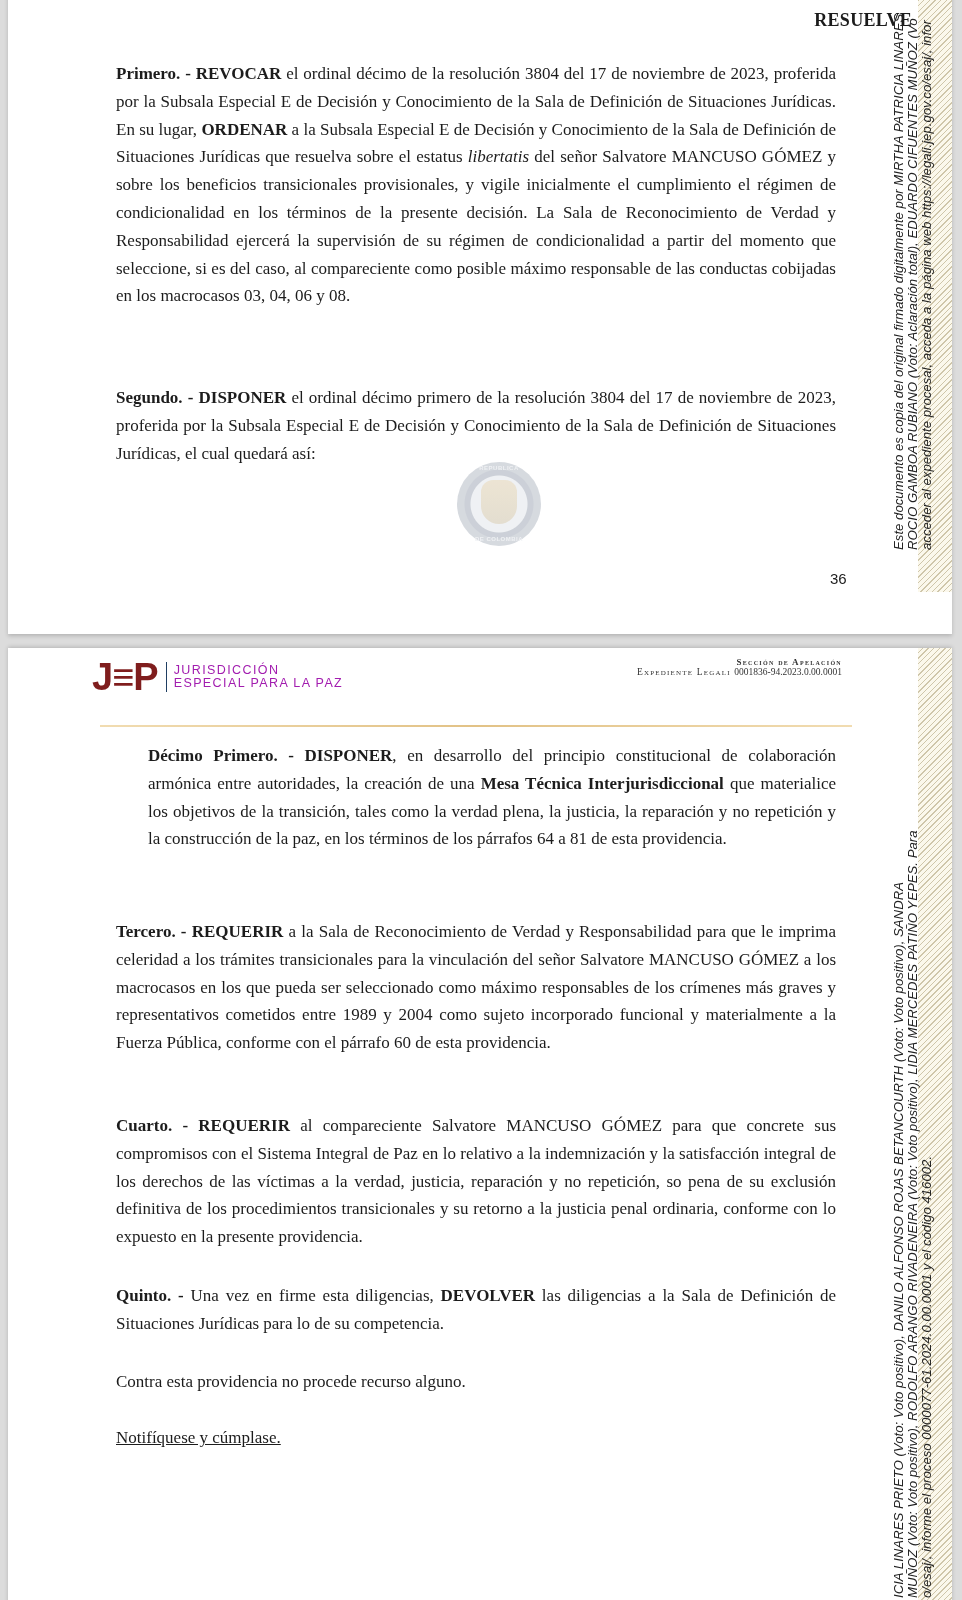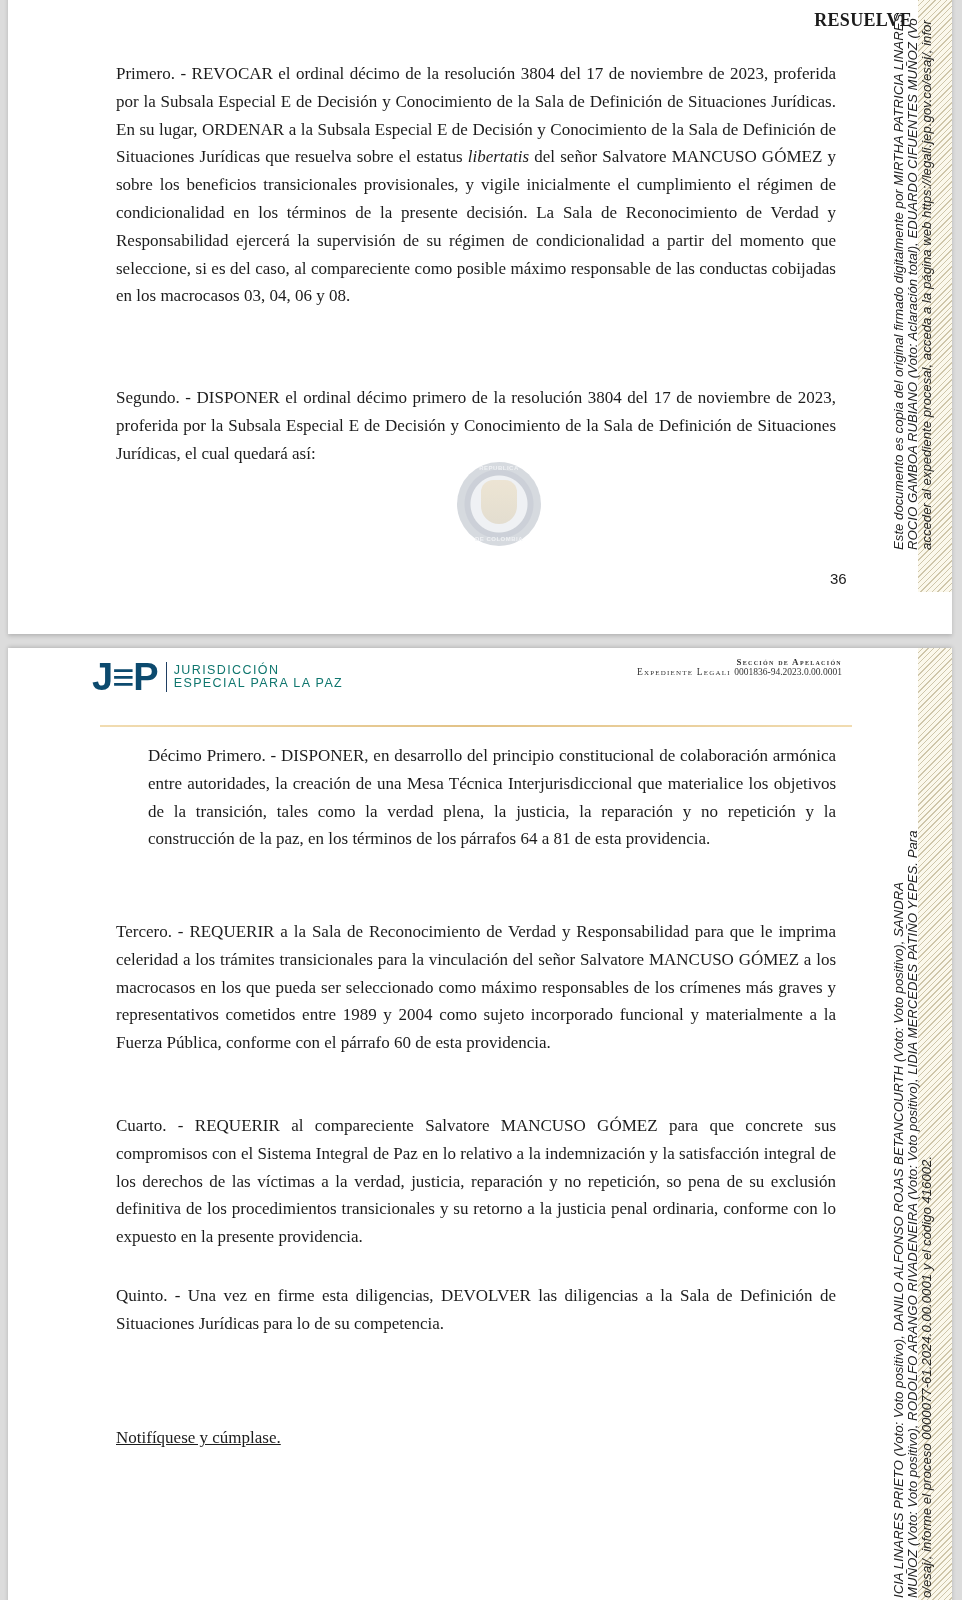--- a/index.html
+++ b/index.html
@@ -22,40 +22,40 @@
     position: absolute; white-space: nowrap;
     font-family: "Liberation Sans", "DejaVu Sans", sans-serif;
     font-style: italic; font-size: 13.2px; line-height: 13.5px; color: #222;
     transform-origin: 0 0; transform: rotate(-90deg);
   }
 
   .heading { position: absolute; top: 20px; left: 0; width: 944px; text-align: right; padding-right: 40px;
              font-weight: bold; font-size: 18px; letter-spacing: 0.3px; }
 
   .para { position: absolute; left: 108px; width: 720px; font-size: 17px; line-height: 27.8px; text-align: justify; }
-  .para b { font-weight: normal; }
+  .para b { font-weight: bold; }
   .para i { font-style: italic; }
   .p2 { left: 140px; width: 688px; }
 
   .page-number { position: absolute; top: 580px; left: 822px; font-family: "Liberation Sans", sans-serif; font-size: 15px; }
 
   .seal { position: absolute; left: 449px; top: 472px; width: 84px; height: 84px; border-radius: 50%;
           background: radial-gradient(circle at 50% 50%, #eef0f3 0 28px, #c7ccd4 29px 34px, #d2d6dc 35px 42px);
           opacity: 0.9; }
   .seal-inner { position: absolute; left: 24px; top: 18px; width: 36px; height: 44px; border-radius: 12px 12px 18px 18px;
                 background: linear-gradient(#e9dcc0, #dcd1bb); opacity: 0.7; }
   .seal-top, .seal-bot { position: absolute; width: 84px; text-align: center; font-family: "Liberation Sans", sans-serif;
                          font-size: 6px; font-weight: bold; color: #eef0f3; letter-spacing: 0.5px; }
   .seal-top { top: 3px; } .seal-bot { bottom: 4px; }
 
   
   .jep-logo { position: absolute; left: 84px; top: 12px; height: 34px; display: flex; align-items: center; }
-  .jep-mark { font-family: "Liberation Sans", "DejaVu Sans", sans-serif; font-weight: bold; font-size: 38px; color: #0c4a6e; letter-spacing: -1px; line-height: 34px; }
+  .jep-mark { font-family: "Liberation Sans", "DejaVu Sans", sans-serif; font-weight: bold; font-size: 38px; color: #7f1d1d; letter-spacing: -1px; line-height: 34px; }
   .jep-sep { width: 1px; height: 30px; background: #1f3e62; margin: 0 7px 0 8px; }
-  .jep-words { font-family: "Liberation Sans", "DejaVu Sans", sans-serif; font-size: 12.5px; line-height: 13px; color: #0f766e; letter-spacing: 1.4px; }
+  .jep-words { font-family: "Liberation Sans", "DejaVu Sans", sans-serif; font-size: 12.5px; line-height: 13px; color: #a21caf; letter-spacing: 1.4px; }
 
   .sec-right { position: absolute; right: 110px; top: 9px; text-align: right; font-family: "Liberation Serif", serif; color: #333; }
   .sec-title { font-size: 9px; letter-spacing: 1.3px; font-weight: bold; font-variant: small-caps; text-align: right; }
   .sec-sub { font-size: 9.5px; letter-spacing: 1.2px; font-variant: small-caps; text-align: center; }
   .sec-sub span.num { letter-spacing: 0; }
 
   .gold-rule { position: absolute; left: 92px; top: 77px; width: 752px; height: 2px;
                background: linear-gradient(90deg, #f1dcb1, #e2c286 50%, #f1dcb1); }
 </style>
 </head>
@@ -100,19 +100,20 @@
   <div class="gold-rule"></div>
 
   <p class="para p2" style="top:94px;"><b>Décimo Primero. - </b><b>DISPONER</b><span>, en desarrollo del principio constitucional de colaboración armónica entre autoridades, la creación de una </span><b>Mesa Técnica Interjurisdiccional</b><span> que materialice los objetivos de la transición, tales como la verdad plena, la justicia, la reparación y no repetición y la construcción de la paz, en los términos de los párrafos 64 a 81 de esta providencia.</span></p>
 
   <p class="para" style="top:270px;"><b>Tercero. - </b><b>REQUERIR</b><span> a la Sala de Reconocimiento de Verdad y Responsabilidad para que le imprima celeridad a los trámites transicionales para la vinculación del señor Salvatore MANCUSO GÓMEZ a los macrocasos en los que pueda ser seleccionado como máximo responsables de los crímenes más graves y representativos cometidos entre 1989 y 2004 como sujeto incorporado funcional y materialmente a la Fuerza Pública, conforme con el párrafo 60 de esta providencia.</span></p>
 
   <p class="para" style="top:464px;"><b>Cuarto. - </b><b>REQUERIR</b><span> al compareciente Salvatore MANCUSO GÓMEZ para que concrete sus compromisos con el Sistema Integral de Paz en lo relativo a la indemnización y la satisfacción integral de los derechos de las víctimas a la verdad, justicia, reparación y no repetición, so pena de su exclusión definitiva de los procedimientos transicionales y su retorno a la justicia penal ordinaria, conforme con lo expuesto en la presente providencia.</span></p>
 
   <p class="para" style="top:634px;"><b>Quinto. - </b><span>Una vez en firme esta diligencias, </span><b>DEVOLVER</b><span> las diligencias a la Sala de Definición de Situaciones Jurídicas para lo de su competencia.</span></p>
 
+  <p class="para" style="top:720px;">Contra esta providencia no procede recurso alguno.</p>
   <p class="para" style="top:776px;text-decoration:underline;">Notifíquese y cúmplase.</p>
 
   <div class="sig-strip s2"></div>
   <div class="vtext" style="left:884px; top:950px;">ICIA LINARES PRIETO (Voto: Voto positivo), DANILO ALFONSO ROJAS BETANCOURTH (Voto: Voto positivo), SANDRA</div>
   <div class="vtext" style="left:898px; top:950px;">MUÑOZ (Voto: Voto positivo), RODOLFO ARANGO RIVADENEIRA (Voto: Voto positivo), LIDIA MERCEDES PATIÑO YEPES. Para</div>
   <div class="vtext" style="left:912px; top:950px;">o/esaj/, informe el proceso 0000077-61.2024.0.00.0001 y el código 416002.</div>
 </div>
 
 </body></html>

